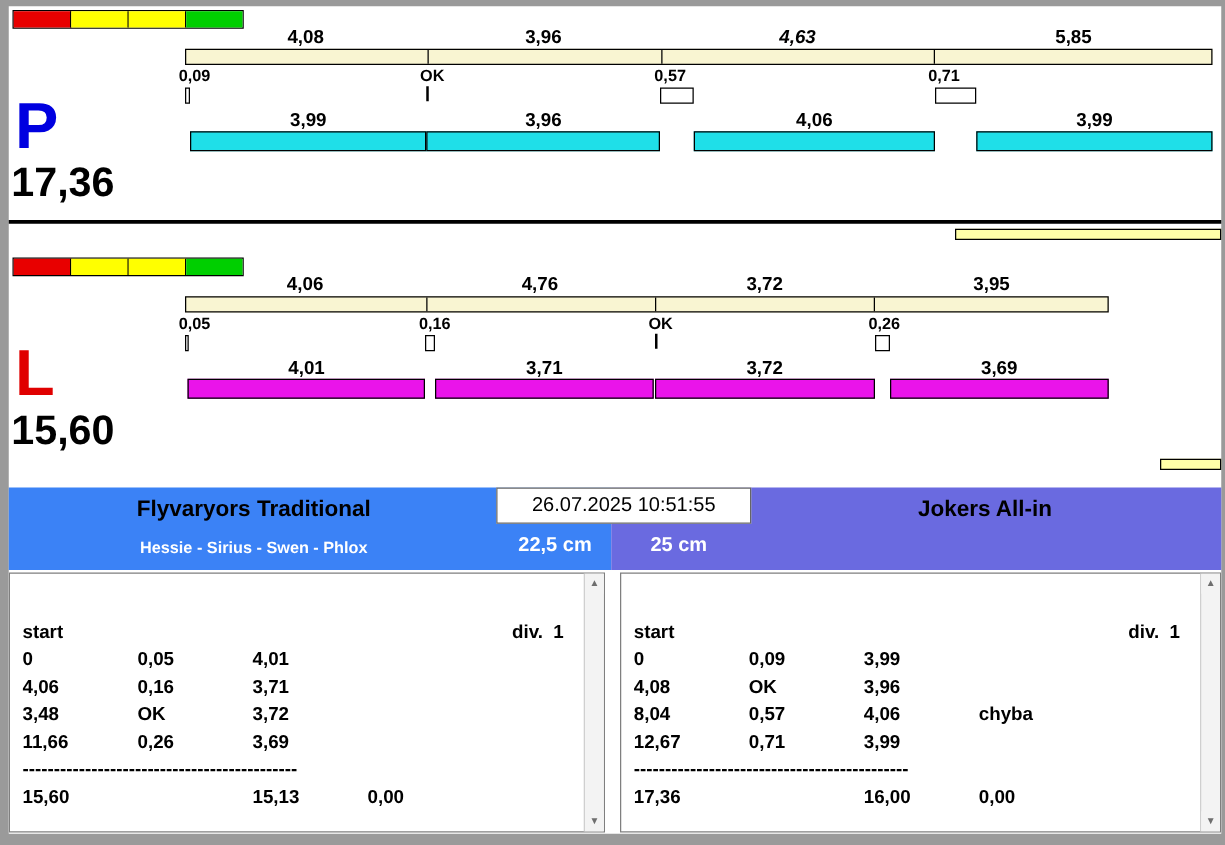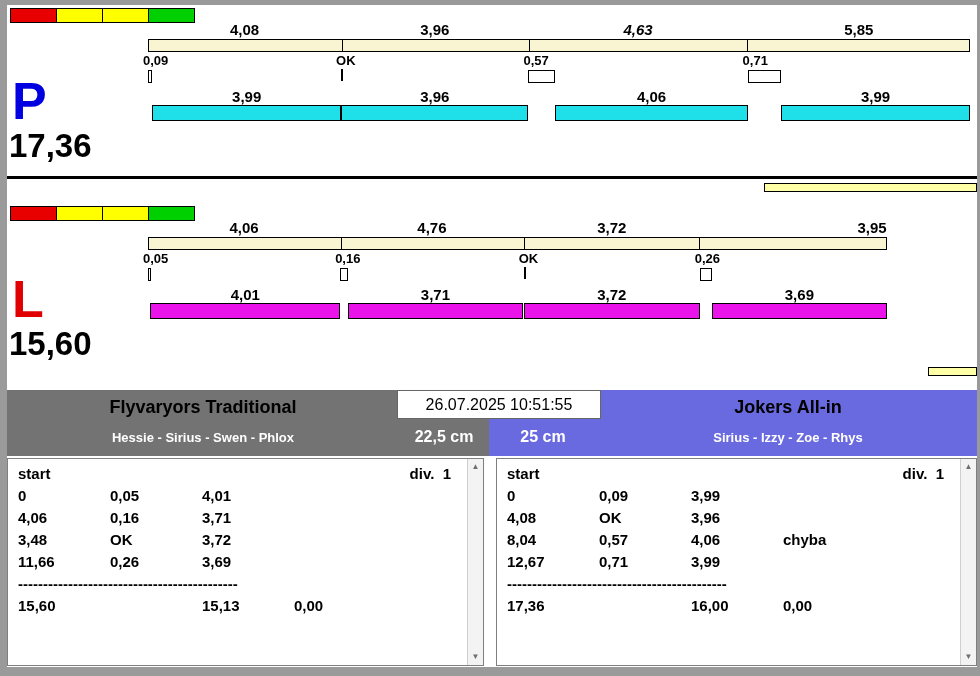--- a/index.html
+++ b/index.html
@@ -69,21 +69,21 @@
   .cm-label.right { left:497px; width:92px; }
 
   
   .result-panel { position:absolute; top:458px; height:208px; background:#fff; border:1px solid #7f7f7f; }
   .result-panel.left  { left:7px;   width:477px; }
   .result-panel.right { left:496px; width:481px; }
   .table-body { position:absolute; left:0; top:0; bottom:0; right:16px;
                 padding:4px 0 0 10px; font-size:15px; font-weight:bold; overflow:hidden; }
   .t-row  { display:grid; grid-template-columns:92px 92px 92px 120px 1fr;
             height:22px; line-height:22px; white-space:pre; overflow:hidden; }
-  .t-head { display:flex; justify-content:space-between; padding-right:16px; }
+  .t-head { display:flex; justify-content:space-between; padding-right:16px;margin-top:32px; }
   .t-divider { display:block; }
   .t-cell { overflow:visible; }
 
   .scrollbar { position:absolute; top:0; right:0; width:16px; height:100%;
                background:#f3f3f3; border-left:1px solid #cfcfcf; }
   .sb-btn { position:absolute; left:0; width:100%; height:16px; font-size:8px;
             color:#6e6e6e; text-align:center; line-height:16px; background:#f3f3f3; }
   .sb-btn.up { top:0; }
   .sb-btn.down { bottom:0; }
 </style>
@@ -158,21 +158,21 @@
         <div class="ind-cell" style="background: rgb(0, 207, 0);"></div>
       </div>
     <div class="lane-letter" style="color: rgb(224, 0, 0);">L</div>
     <div class="lane-total">15,60</div>
     <div class="timeline-wrap">
       <div class="timeline" style="width: 89.8676%;">
         <div class="split-labels">
             <div class="seg-label" style="left: 0%; width: 26.009%;">4,06</div>
             <div class="seg-label" style="left: 26.009%; width: 24.8559%;">4,76</div>
             <div class="seg-label" style="left: 50.8648%; width: 23.8309%;">3,72</div>
-            <div class="seg-label" style="left: 74.6957%; width: 25.3043%; text-align: right;">3,95</div>
+            <div class="seg-label" style="left: 74.6957%; width: 25.3043%;">3,95</div>
           </div>
         <div class="split-bar" style="background: rgb(249, 245, 210);">
             <div class="seg-divider" style="left: 26.009%;"></div>
             <div class="seg-divider" style="left: 50.8648%;"></div>
             <div class="seg-divider" style="left: 74.6957%;"></div>
           </div>
         <div class="change-labels">
             <div class="change-label" style="left: 0%;">0,05</div>
             <div class="change-label" style="left: 26.009%;">0,16</div>
             <div class="change-label" style="left: 50.8648%;">OK</div>
@@ -195,27 +195,26 @@
             <div class="run-bar" style="left: 27.034%; width: 23.7668%; background: rgb(234, 20, 234);"></div>
             <div class="run-bar" style="left: 50.8648%; width: 23.8309%; background: rgb(234, 20, 234);"></div>
             <div class="run-bar" style="left: 76.3613%; width: 23.6387%; background: rgb(234, 20, 234);"></div>
           </div>
       </div>
     </div>
   </section>
 
   <div class="progress-bar pb2" style="background: rgb(255, 255, 168);"></div>
 
-  <div class="team-head left" style="background: #737373;">
+  <div class="team-head left" style="background: #3b82f6;">
     <div class="team-name">Flyvaryors Traditional</div>
     <div class="team-members">Hessie - Sirius - Swen - Phlox</div>
   </div>
   <div class="team-head right" style="background: rgb(106, 106, 224); text-decoration: underline;">
     <div class="team-name">Jokers All-in</div>
-    <div class="team-members">Sirius - Izzy - Zoe - Rhys</div>
   </div>
 
   <div class="datetime-box">26.07.2025 10:51:55</div>
   <div class="cm-label left">22,5 cm</div>
   <div class="cm-label right">25 cm</div>
 
   <div class="result-panel left">
     <div class="table-body">
         <div class="t-row t-head"><span>start</span><span>div.  1</span></div>
         <div class="t-row"><span class="t-cell">0</span><span class="t-cell">0,05</span><span class="t-cell">4,01</span><span class="t-cell"></span></div>

